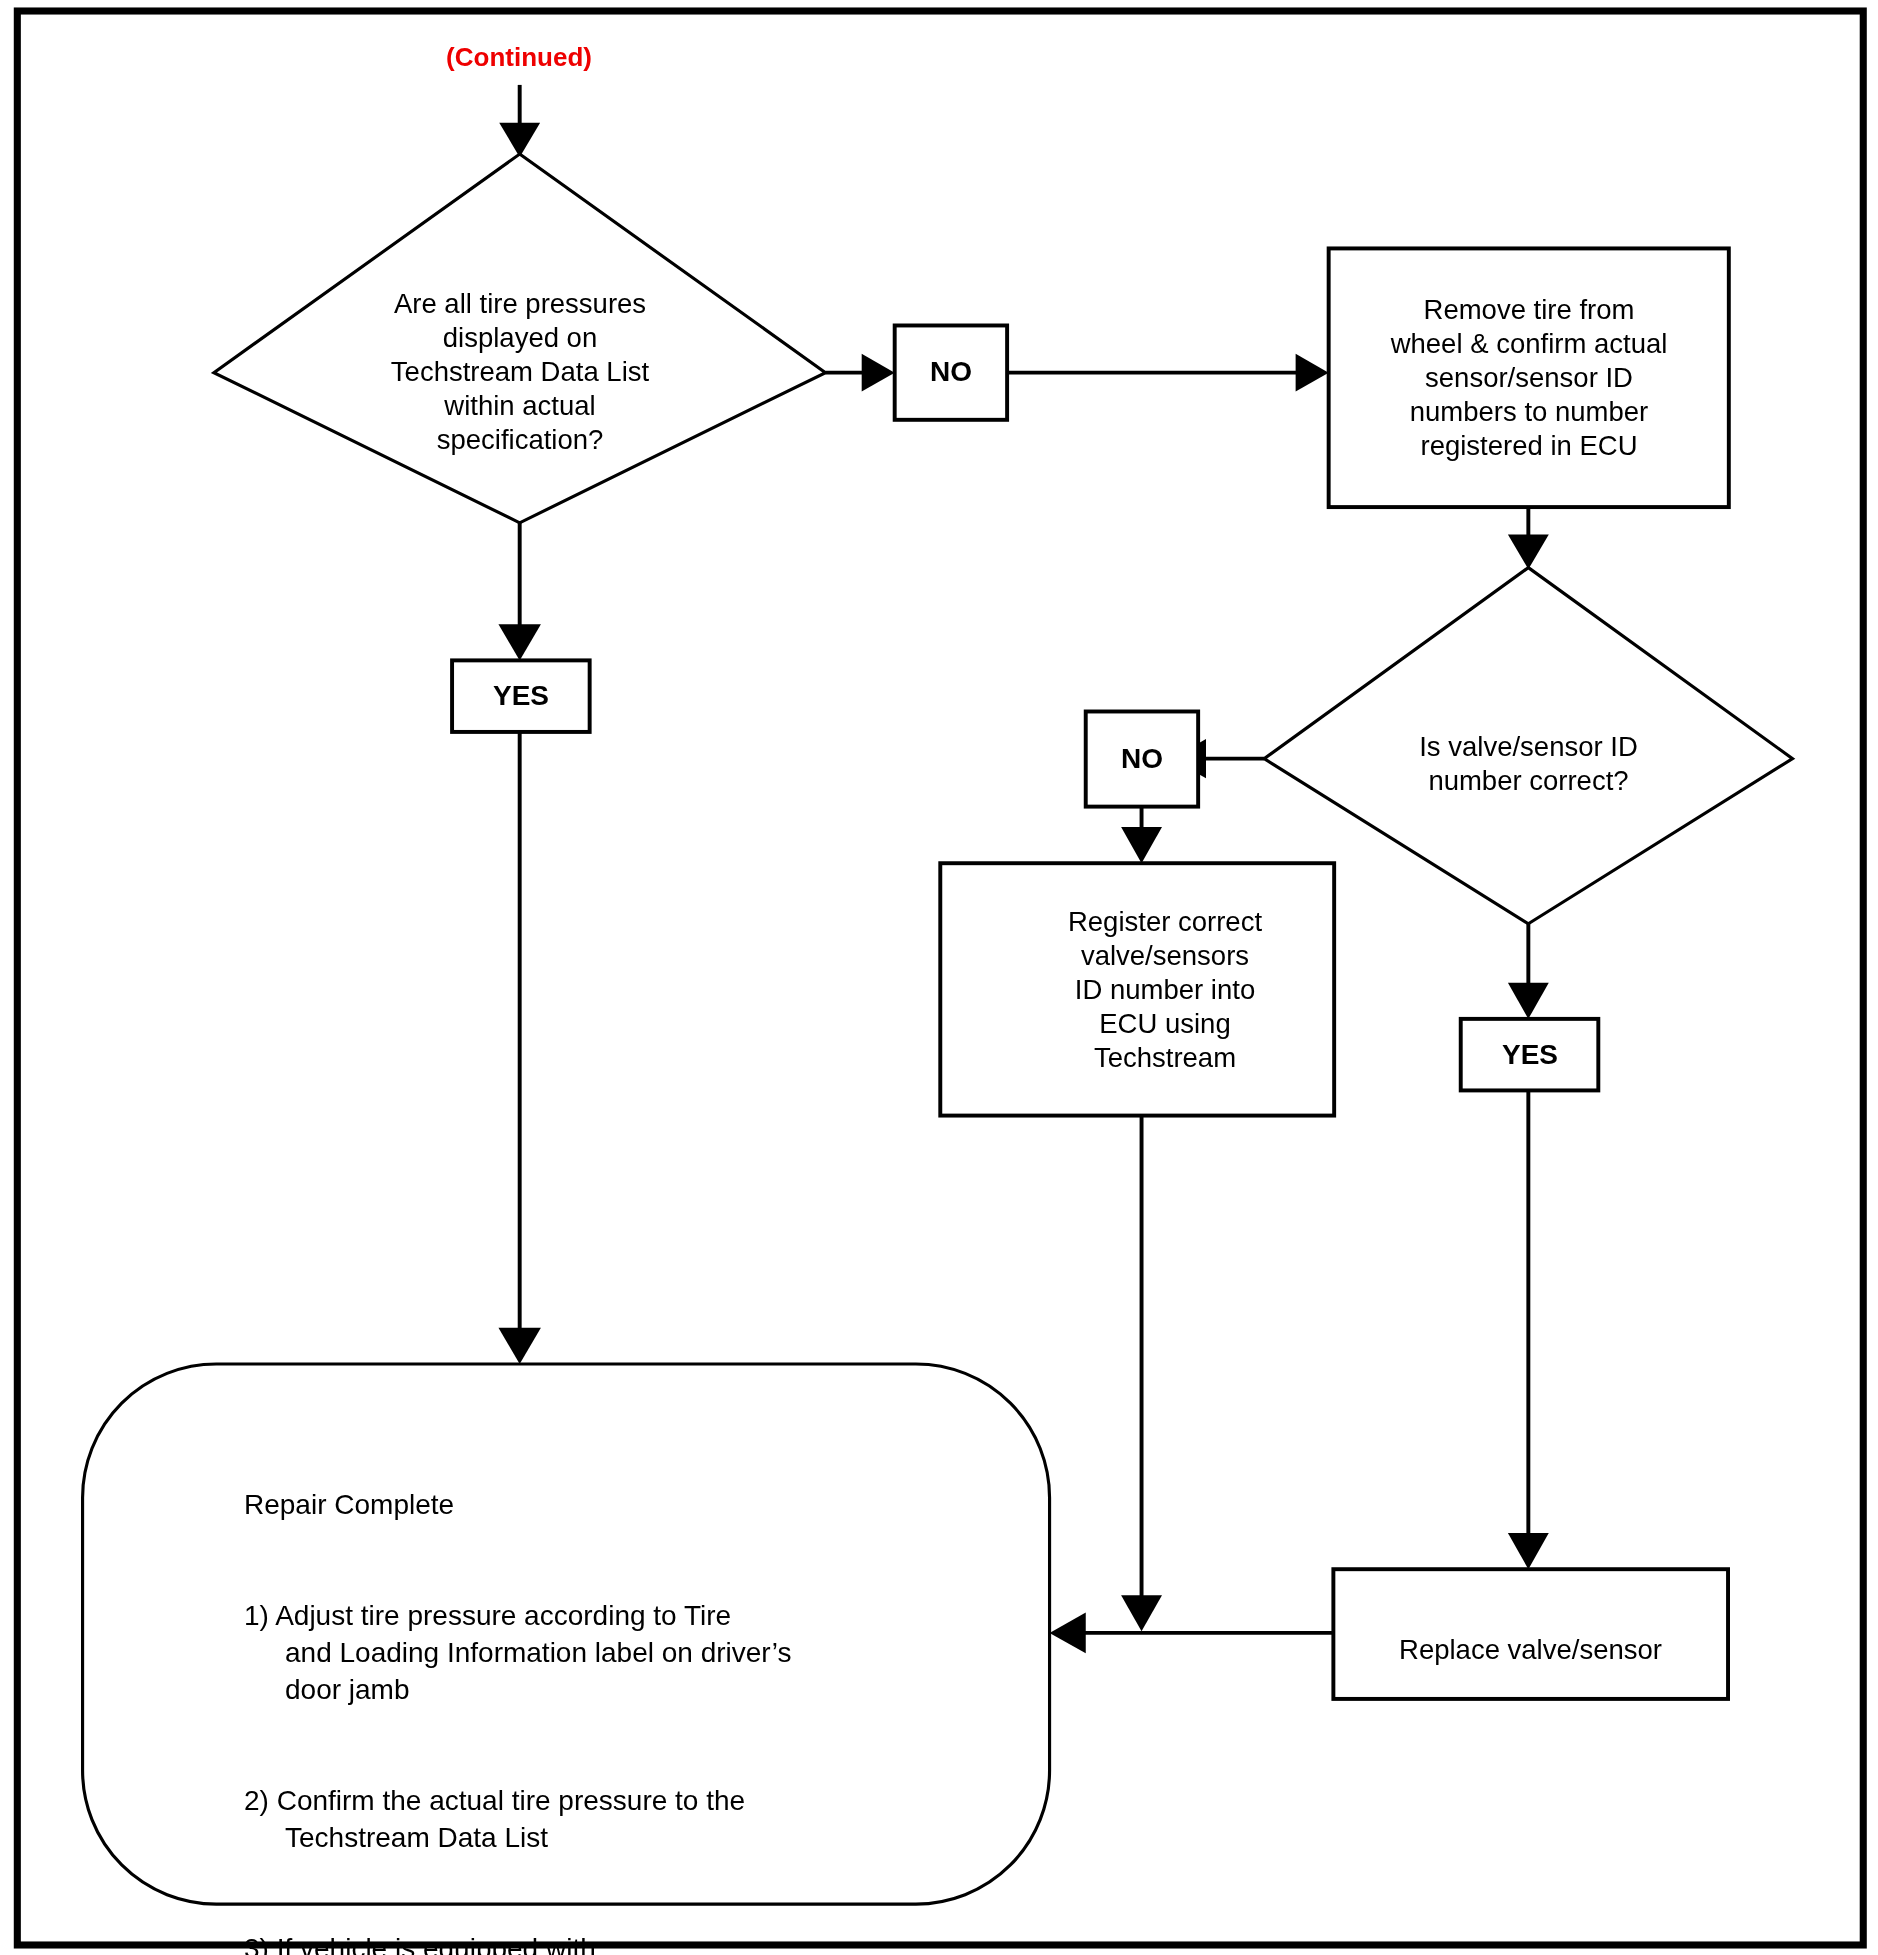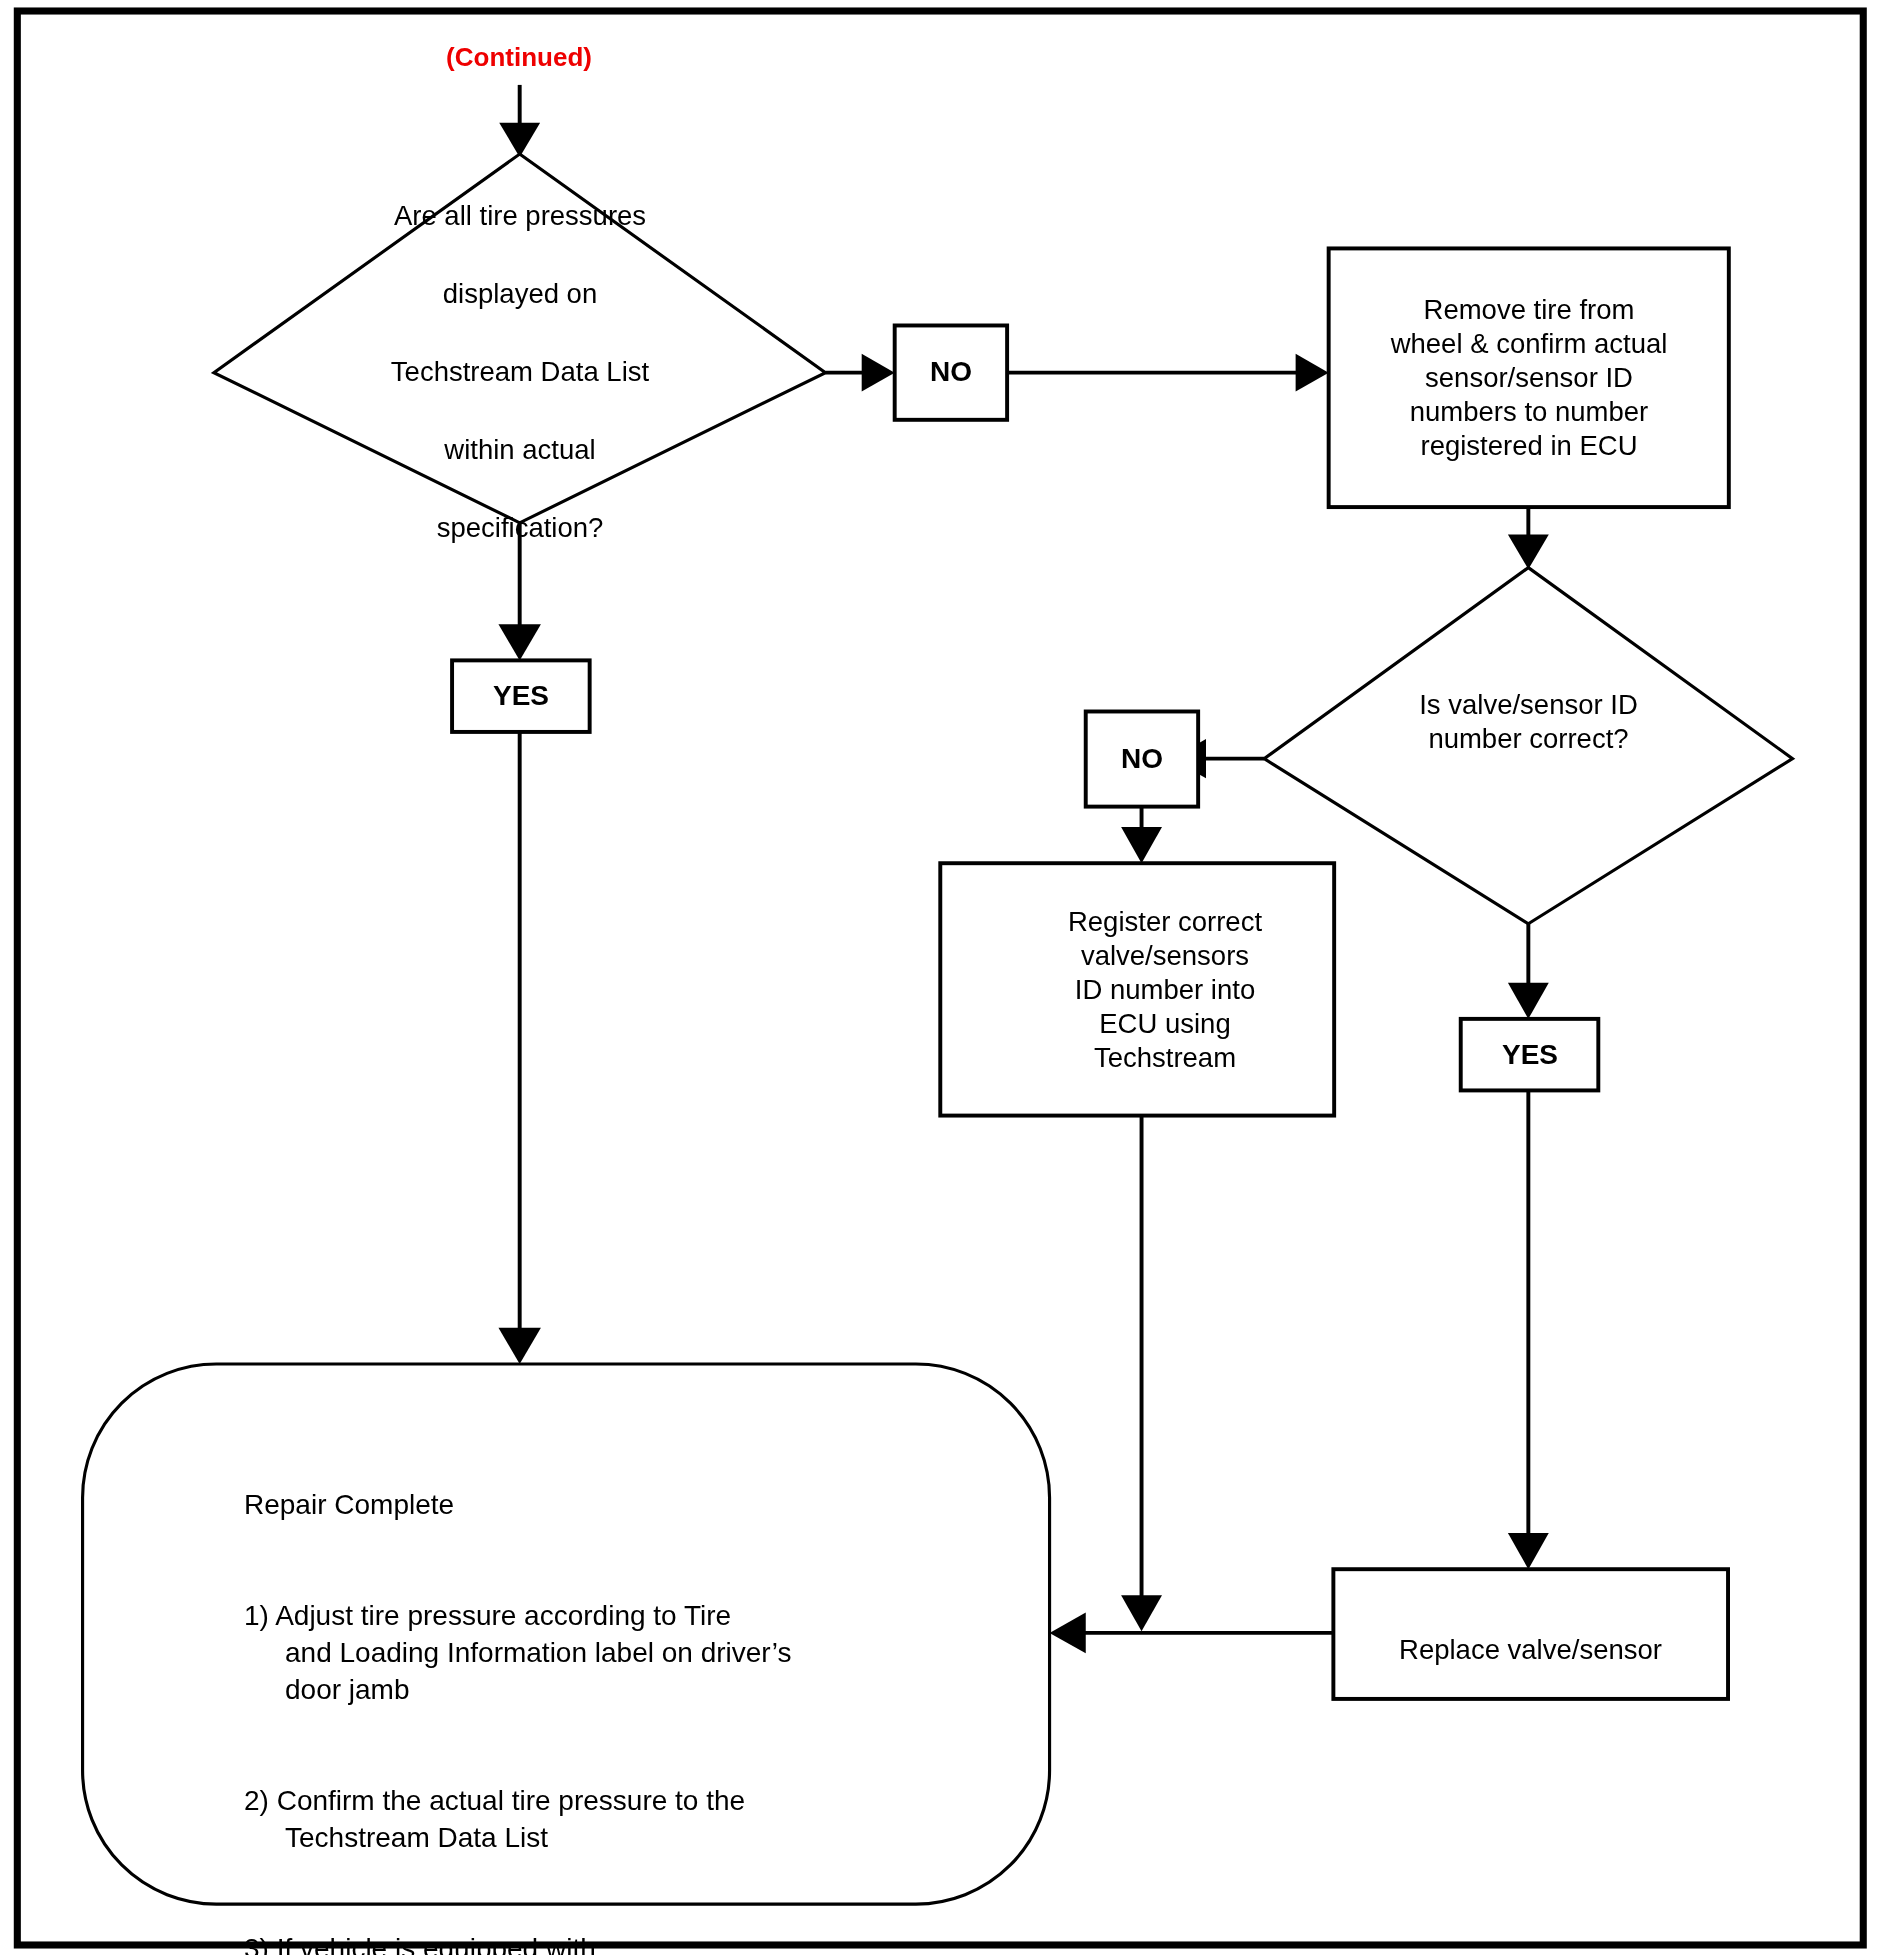--- a/index.html
+++ b/index.html
@@ -174,41 +174,41 @@
 
     <rect class="shape-stroke" x="1196" y="1098" width="501" height="321"></rect>
 
     <rect class="shape-stroke" x="1696" y="1996" width="502" height="165"></rect>
 
     <rect class="shape-stroke-thin" x="105" y="1735" width="1230" height="687" rx="170" ry="170"></rect>
   </svg>
 
   <div class="txt continued-text" style="left:362px; top:42px; width:314px;">(Continued)</div>
 
-  <div class="txt node-text centerbox" style="left:292px; top:283px; width:456px; height:177px; flex-direction:column;gap:44px;">
+  <div class="txt node-text centerbox" style="left:292px; top:283px; width:456px; height:177px; flex-direction:column;">
     <span>Are all tire pressures</span>
     <span>displayed on</span>
     <span>Techstream Data List</span>
     <span>within actual</span>
     <span>specification?</span>
   </div>
 
   <div class="txt label-text centerbox" style="left:895px; top:325px; width:112px; height:94px;">NO</div>
 
   <div class="txt label-text centerbox" style="left:452px; top:660px; width:138px; height:72px;">YES</div>
 
   <div class="txt node-text centerbox" style="left:1329px; top:272px; width:400px; height:212px; flex-direction:column;">
     <span>Remove tire from</span>
     <span>wheel &amp; confirm actual</span>
     <span>sensor/sensor ID</span>
     <span>numbers to number</span>
     <span>registered in ECU</span>
   </div>
 
-  <div class="txt node-text centerbox" style="left:1340px; top:684px; width:377px; height:75px; flex-direction:column;">
+  <div class="txt node-text centerbox" style="left:1340px; top:726px; width:377px; height:75px; flex-direction:column;">
     <span>Is valve/sensor ID</span>
     <span>number correct?</span>
   </div>
 
   <div class="txt label-text centerbox" style="left:1086px; top:711px; width:112px; height:95px;">NO</div>
 
   <div class="txt label-text centerbox" style="left:1461px; top:1019px; width:138px; height:72px;">YES</div>
 
   <div class="txt node-text centerbox" style="left:940px; top:887px; width:394px; height:206px; flex-direction:column;padding-left:28px;">
     <span>Register correct</span>

